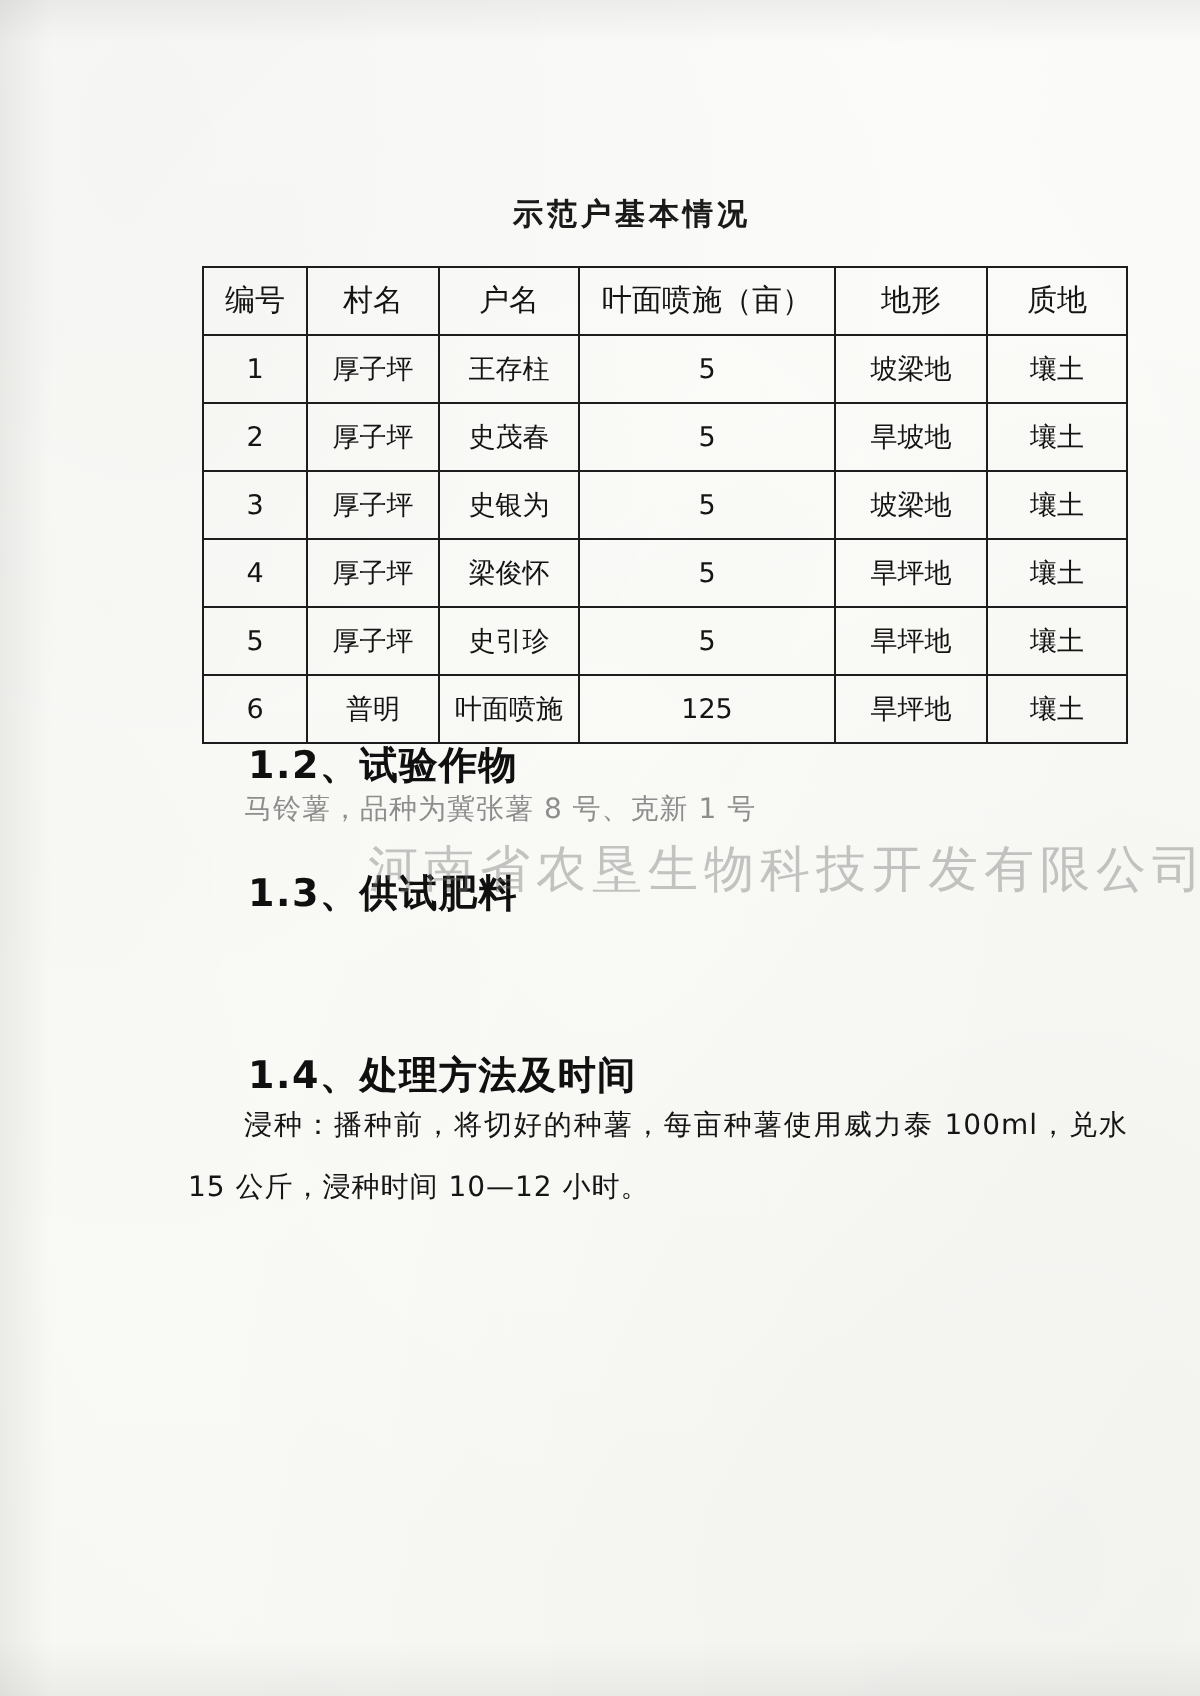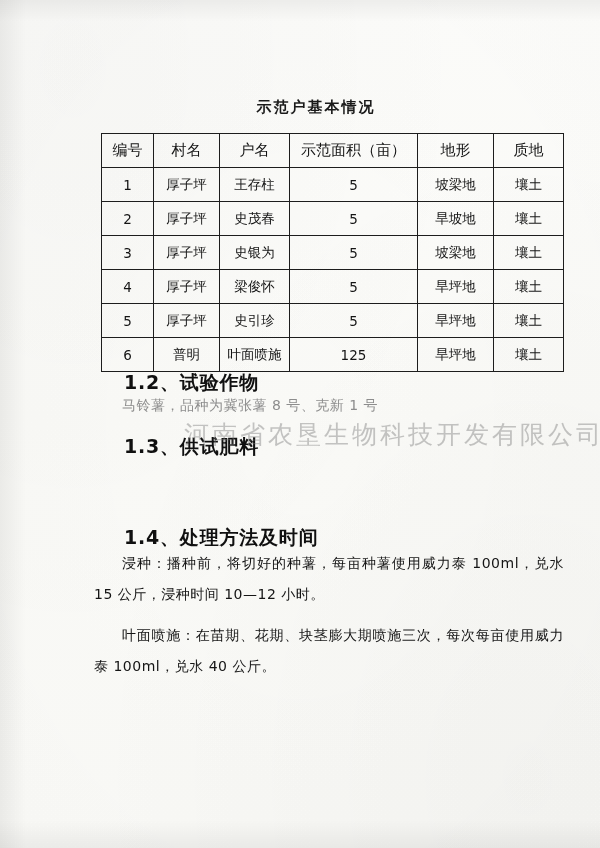--- a/index.html
+++ b/index.html
@@ -151,21 +151,21 @@
         <col class="col-house">
         <col class="col-area">
         <col class="col-terrain">
         <col class="col-soil">
       </colgroup>
       <thead>
         <tr>
           <td>编号</td>
           <td>村名</td>
           <td>户名</td>
-          <td>示范面积（亩）</td>
+          <td>叶面喷施（亩）</td>
           <td>地形</td>
           <td>质地</td>
         </tr>
       </thead>
       <tbody>
         <tr>
           <td>1</td>
           <td>厚子坪</td>
           <td>王存柱</td>
           <td>5</td>
@@ -219,23 +219,20 @@
     <div class="block faded" style="top:390px;">
       <span class="ind">马铃薯，品种为冀张薯 8 号、克新 1 号</span>
     </div>
 
     <div class="h-line" style="top:434px;">1.3、供试肥料</div>
 
     <div class="h-line" style="top:525px;text-align:right;">1.4、处理方法及时间</div>
     <div class="block" style="top:548px;">
       <span class="ind">浸种：播种前，将切好的种薯，每亩种薯使用威力泰 100ml，兑水 15 公斤，浸种时间 10—12 小时。</span>
     </div>
-    <div class="block" style="top:620px;">
-      <span class="ind">叶面喷施：在苗期、花期、块茎膨大期喷施三次，每次每亩使用威力泰 100ml，兑水 40 公斤。</span>
-    </div>
 
     <div class="watermark">河南省农垦生物科技开发有限公司</div>
   </div>
 
   <div class="edge-shadow-left"></div>
   <div class="edge-shadow-top"></div>
   <div class="edge-shadow-bottom"></div>
 </div>
 
 </body></html>

